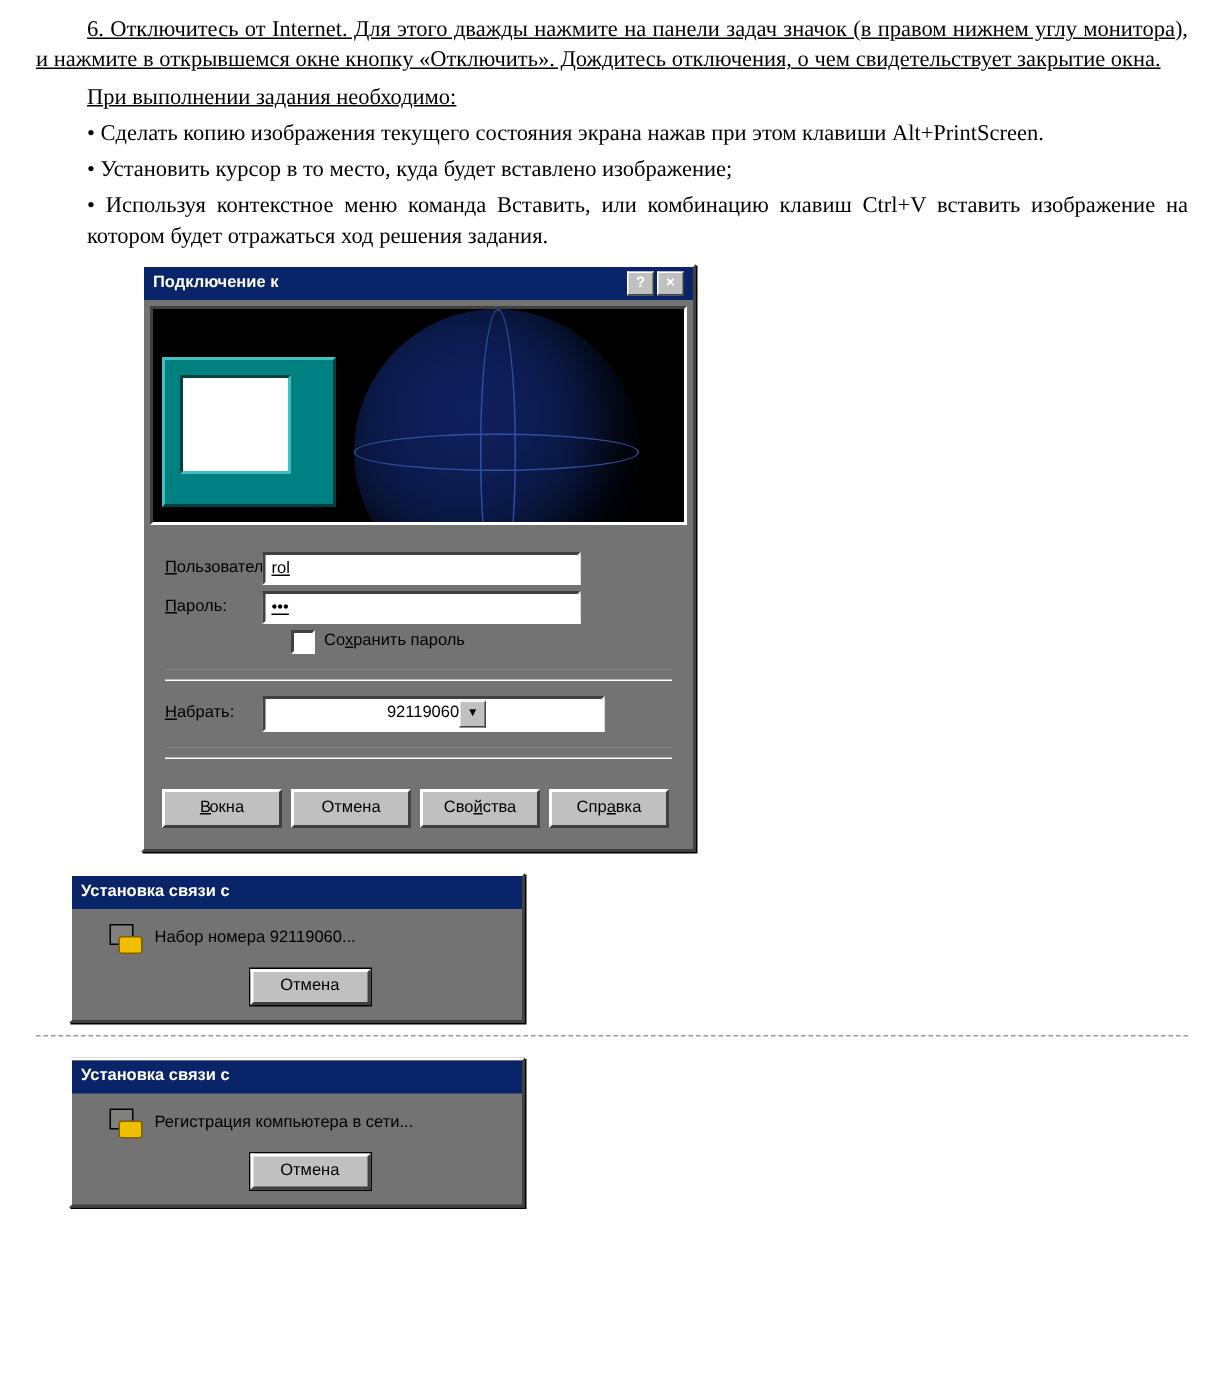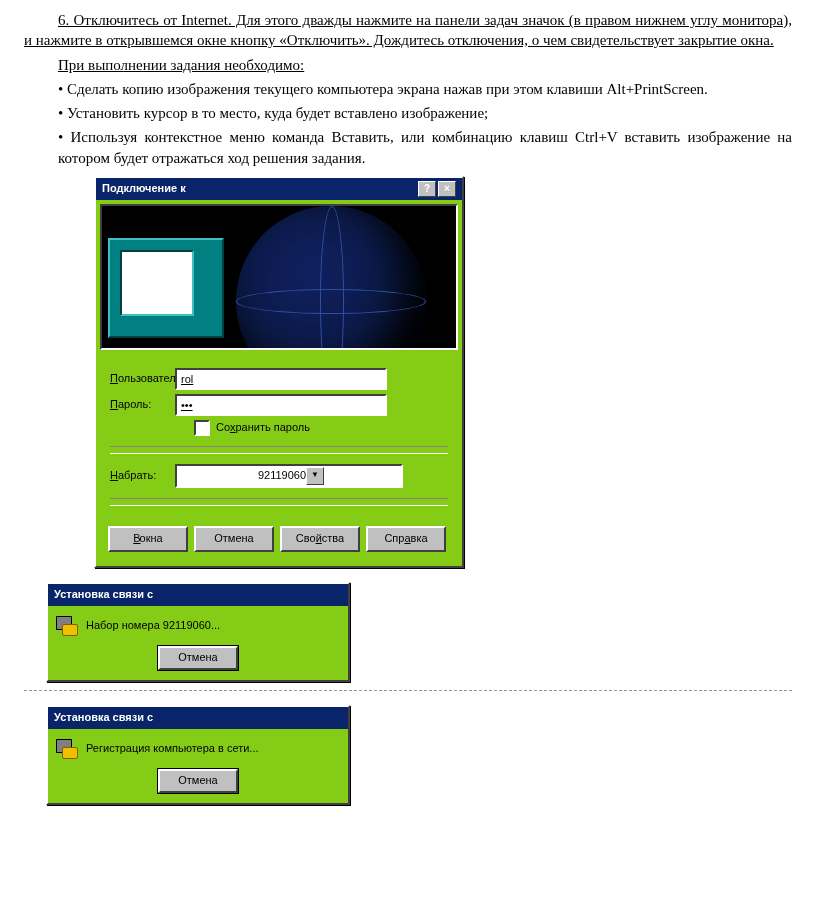--- a/index.html
+++ b/index.html
@@ -16,21 +16,21 @@
   .indent{text-indent:34px;text-decoration:underline;}
   .justify{text-align:justify;}
   .bullet-line{margin:0 0 4px 0;padding-left:34px;}
   .bullet-line::before{content:"• ";}
 
   
   .win-frame{
     font-family:Tahoma,Arial,sans-serif;
     font-size:11px;
     color:#000;
-    background:#84cc16;
+    background:#737373;
     border:2px solid;
     border-color:#fff #404040 #404040 #fff;
     box-shadow:1px 1px 0 #000;
     position:relative;
   }
   .titlebar{
     background:linear-gradient(#0a246a,#0a246a);
     color:#fff;
     font-weight:bold;
     padding:3px 6px;
@@ -96,41 +96,41 @@
   }
   .combo-btn{width:16px;height:16px;background:#c0c0c0;border:1px solid;border-color:#fff #404040 #404040 #fff;display:flex;align-items:center;justify-content:center;font-size:8px;}
   .btn-row{display:flex;gap:6px;padding:8px 10px 10px 8px;}
   .wbtn{
     width:76px;height:22px;background:#c0c0c0;
     border:2px solid;border-color:#fff #404040 #404040 #fff;
     display:flex;align-items:center;justify-content:center;
     font-family:Tahoma,Arial,sans-serif;font-size:11px;
   }
   .small-dialog{width:300px;margin:14px 0 0 22px;}
-  .sd-body{padding:10px 8px 10px 8px;display:flex;flex-direction:column;}
+  .sd-body{padding:10px 8px 10px 25px;display:flex;flex-direction:column;}
   .sd-line{display:flex;align-items:center;gap:8px;margin-bottom:10px;}
   .net-ico{
     width:22px;height:20px;position:relative;
   }
   .net-ico::before{content:"";position:absolute;left:0;top:0;width:14px;height:12px;background:#808080;border:1px solid #000;}
   .net-ico::after{content:"";position:absolute;left:6px;top:8px;width:14px;height:10px;background:#f0c000;border:1px solid #806000;border-radius:2px;}
   .sd-btn{align-self:center;width:76px;height:20px;}
   .u{text-decoration:underline;}
   .dash{border-top:1px dashed #999;margin:8px 0 0 0;height:0;}
 </style>
 </head>
 <body>
 
 <div class="page">
 
   <p class="para indent justify">6. Отключитесь от Internet. Для этого дважды нажмите на панели задач значок (в правом нижнем углу монитора), и нажмите в открывшемся окне кнопку «Отключить». Дождитесь отключения, о чем свидетельствует закрытие окна.</p>
 
   <p class="para indent">При выполнении задания необходимо:</p>
 
-  <p class="bullet-line justify">Сделать копию изображения текущего компьютера экрана нажав при этом клавиши Alt+PrintScreen.</p>
+  <p class="bullet-line justify">Сделать копию изображения текущего состояния экрана нажав при этом клавиши Alt+PrintScreen.</p>
   <p class="bullet-line justify">Установить курсор в то место, куда будет вставлено изображение;</p>
   <p class="bullet-line justify">Используя контекстное меню команда Вставить, или комбинацию клавиш Ctrl+V вставить изображение на котором будет отражаться ход решения задания.</p>
 
   <div class="win-frame" style="width:366px;margin:8px 0 0 70px;">
     <div class="titlebar">
       <span>Подключение к</span>
       <div class="title-buttons">
         <div class="tbtn">?</div>
         <div class="tbtn">×</div>
       </div>

